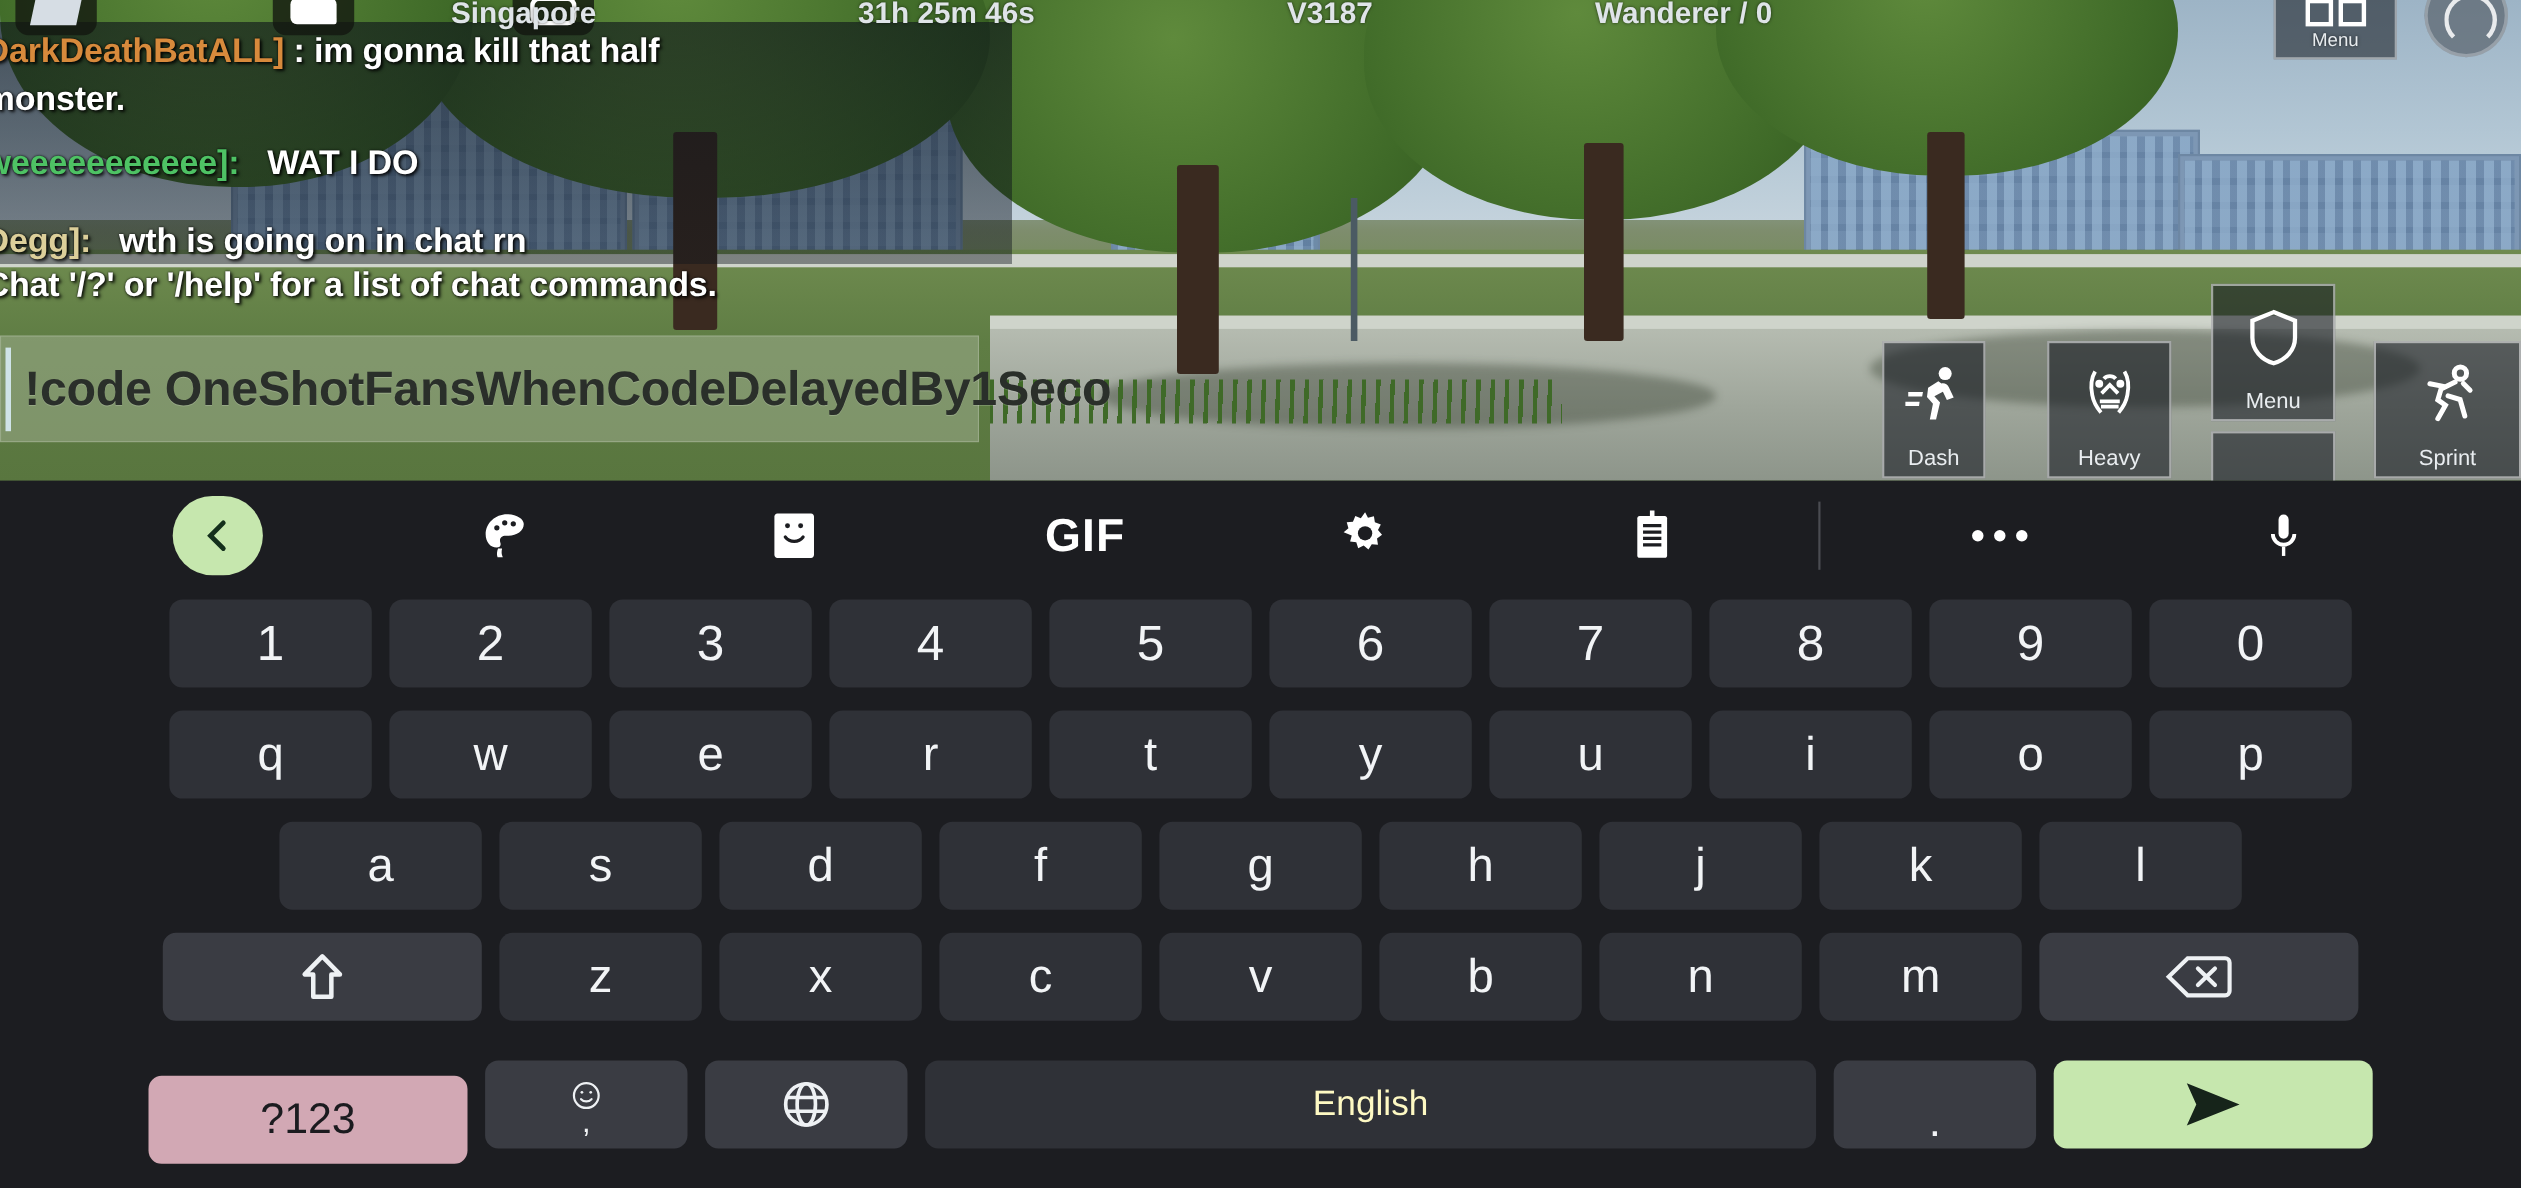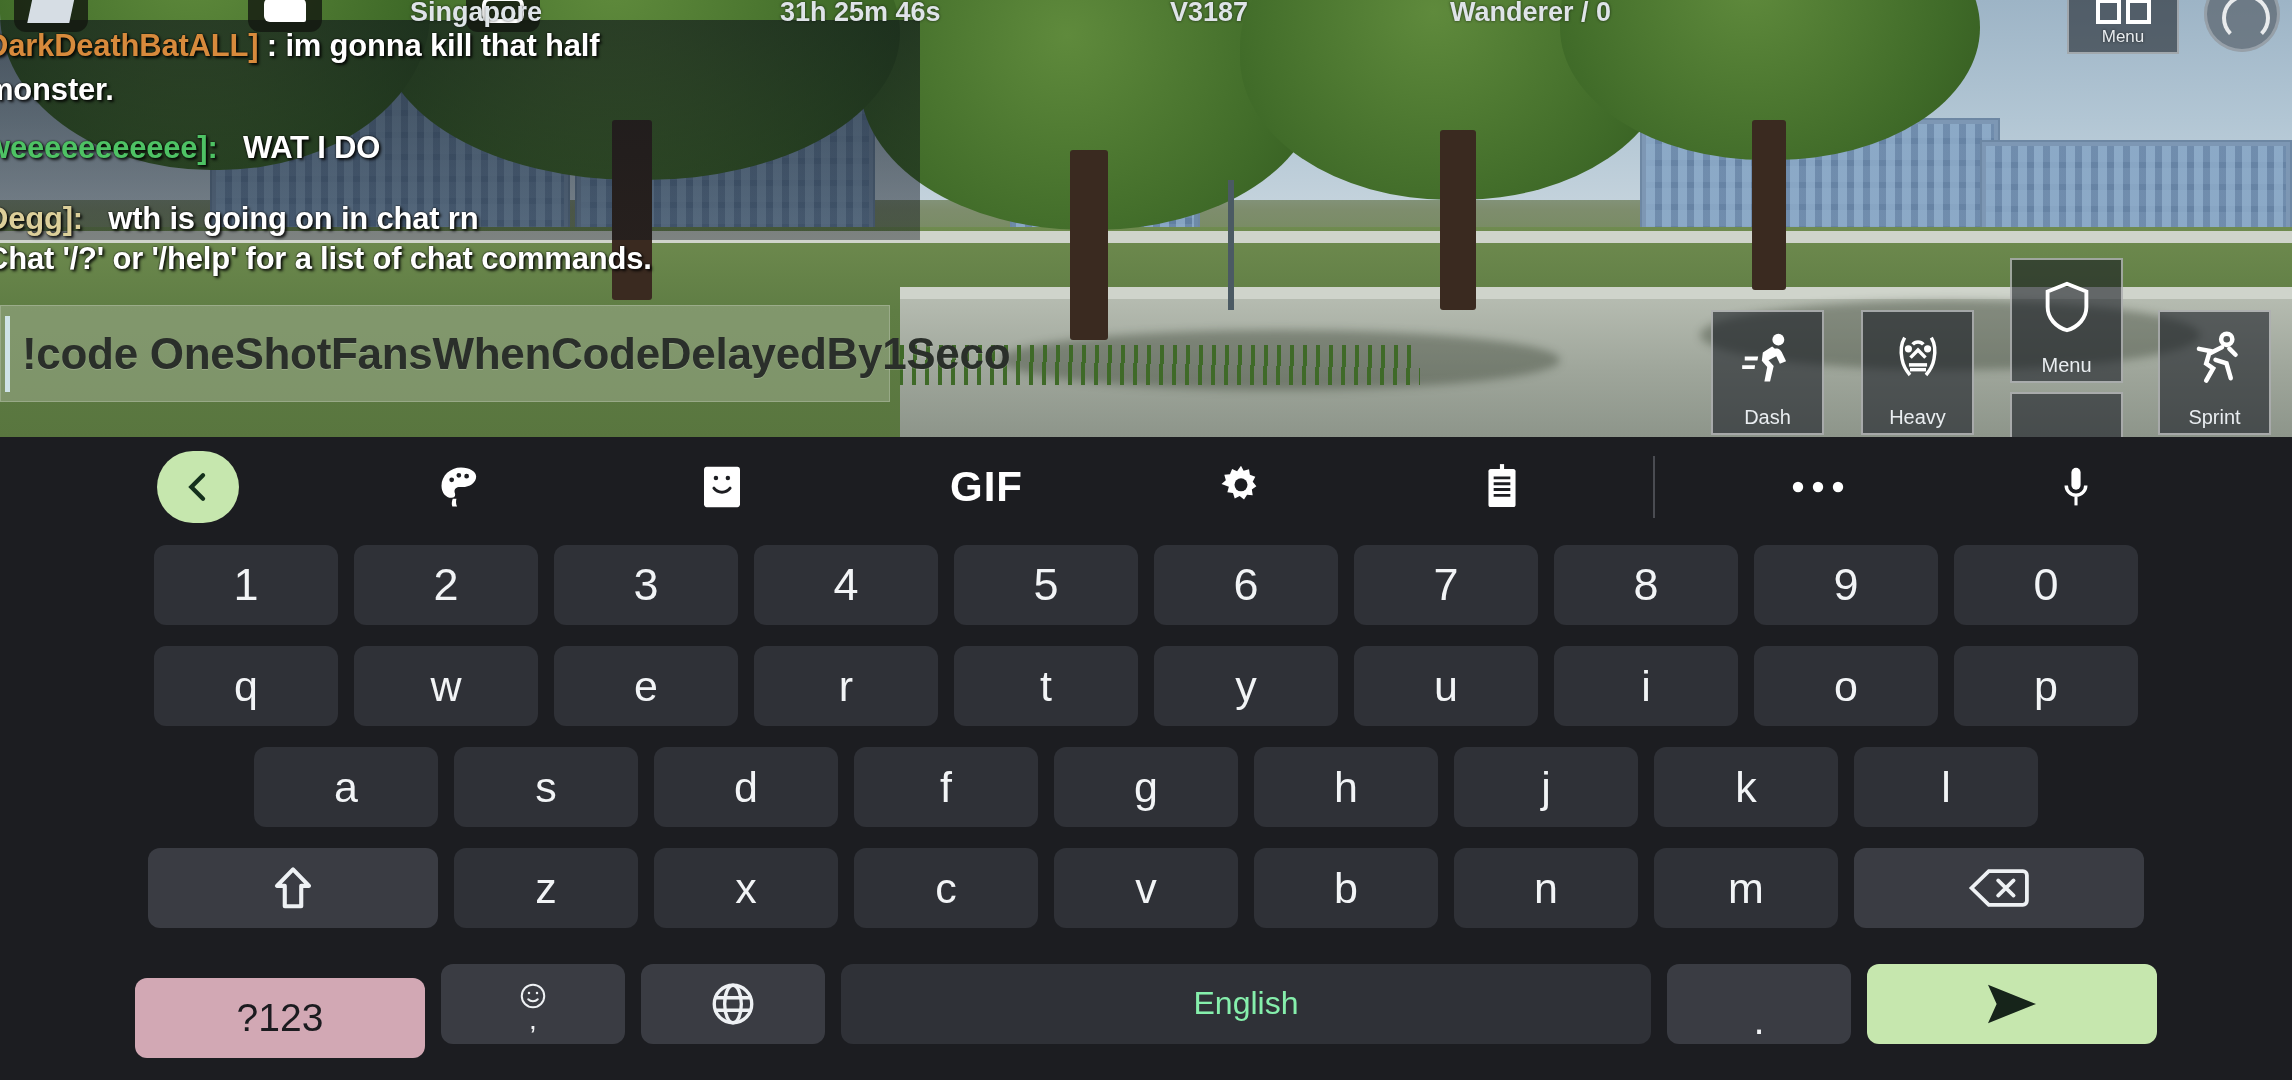--- a/index.html
+++ b/index.html
@@ -150,24 +150,24 @@
 
   
   .act-btn{
     position:absolute; border:2px solid rgba(255,255,255,.52);
     background:rgba(20,24,32,.58);
     display:flex; flex-direction:column; align-items:center; justify-content:flex-end;
     padding-bottom:4px;
   }
   .act-btn .ico{ flex:1; display:flex; align-items:center; justify-content:center; }
   .act-btn .lbl{ font-size:20px; color:#e9edf0; }
-  #btn-dash{ left:1711px; top:310px; width:113px; height:125px; }
+  #btn-dash{ left:1711px; top:310px; width:94px; height:125px; }
   #btn-heavy{ left:1861px; top:310px; width:113px; height:125px; }
   #btn-block{ left:2010px; top:258px; width:113px; height:125px; }
-  #btn-sprint{ left:2158px; top:310px; width:113px; height:125px; }
+  #btn-sprint{ left:2158px; top:310px; width:134px; height:125px; }
   #btn-fist{ left:2010px; top:392px; width:113px; height:125px; }
 
   
   #keyboard{
     position:absolute; left:0; top:437px; width:2292px; height:643px;
     background:#1c1d21;
   }
   #kb-toolbar{
     position:relative; height:100px; display:flex; align-items:center;
   }
@@ -200,21 +200,21 @@
   .key.func{ background:#3a3c43; }
   .row-num{ margin-top:8px; }
   .row-q{ margin-top:21px; }
   .row-a{ margin-top:21px; }
   .row-z{ margin-top:21px; }
   .row-bot{ margin-top:21px; }
   .row-bot .key{ height:80px; margin:0 8px; }
   #k-123{ width:290px; background:#d2a8b4; color:#1b1b1f; font-size:39px;margin-top:29px; }
   #k-emoji{ width:184px; background:#3a3c43; flex-direction:column; gap:2px; }
   #k-globe{ width:184px; background:#3a3c43; }
-  #k-space{ width:810px; background:#2f3137; font-size:32px; color:#86efac; }
+  #k-space{ width:810px; background:#2f3137; font-size:32px; color:#fef9c3; }
   #k-period{ width:184px; background:#3a3c43; font-size:40px; align-items:flex-start; padding-top:34px;}
   #k-send{ width:290px; background:#c6e7ae; color:#16241a; }
   svg{ display:block; }
 </style>
 </head>
 <body>
 
 <div id="screen">
 
   <div id="game">

